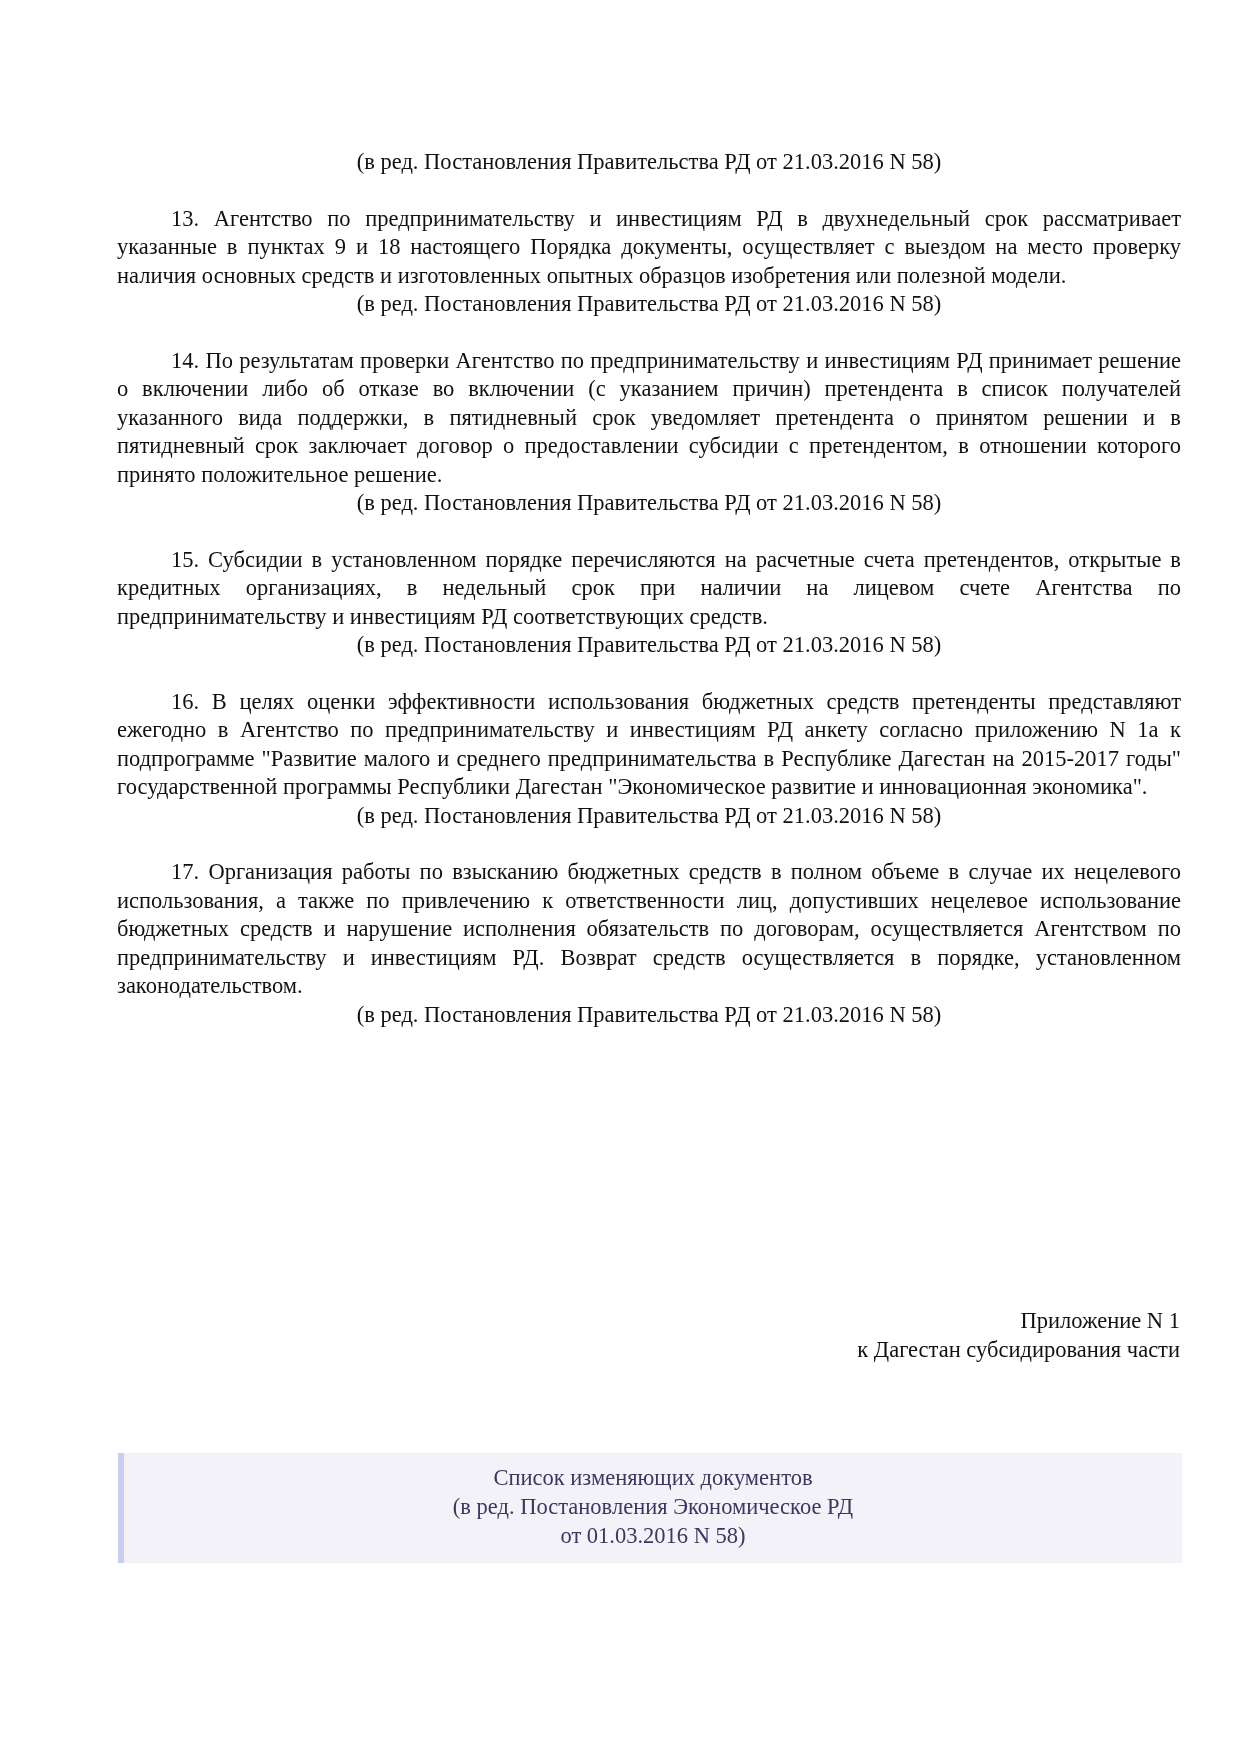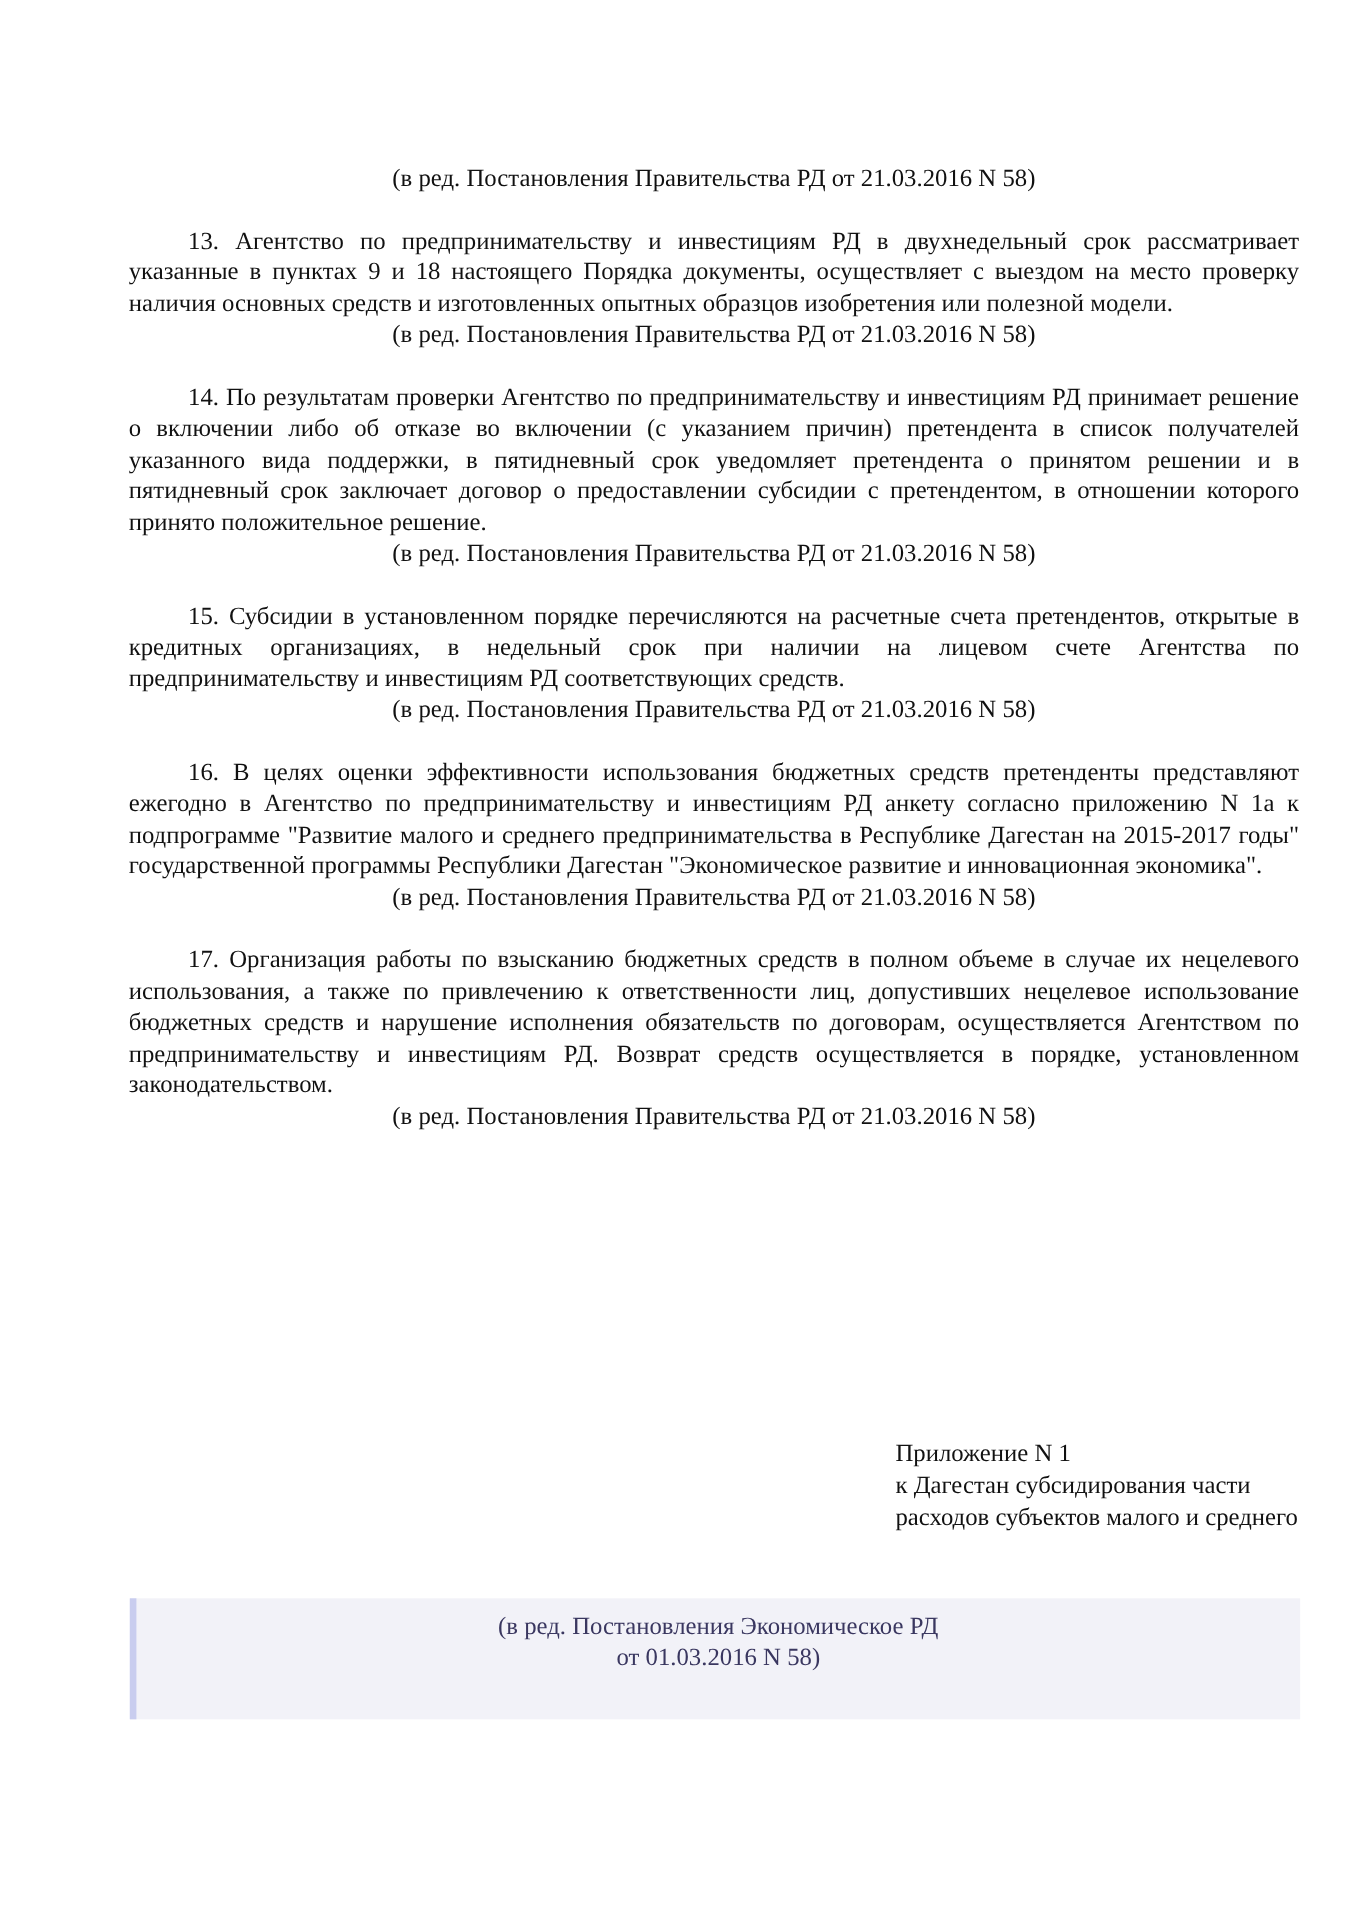--- a/index.html
+++ b/index.html
@@ -2,21 +2,21 @@
 <html><head>
 <meta charset="utf-8">
 <style>
   html, body { margin: 0; padding: 0; background: #ffffff; }
   body { width: 1240px; height: 1754px; position: relative; overflow: hidden;
          font-family: "Liberation Serif", "DejaVu Serif", serif; color: #111; }
   .page { position: absolute; left: 117px; top: 148px; width: 1064px; }
   .para { font-size: 22.5px; line-height: 28.5px; text-align: justify; margin: 0 0 28px 0; }
   .para .body { text-indent: 54px; display: block; }
   .para .ref { display: block; text-align: center; }
-  .appendix { position: absolute; right: 60px; top: 1306px; text-align: left;
+  .appendix { position: absolute; right: 60px; top: 1306px; text-align: right;
               font-size: 22.5px; line-height: 29px; }
   .changes { position: absolute; left: 118px; top: 1453px; width: 1064px; height: 110px;
              background: #f2f2f8; border-left: 6px solid #c9cdef; box-sizing: border-box;
              text-align: center; color: #3a3760; font-size: 22.5px; line-height: 29px;
              padding-top: 10px; }
   .changes span { display: block; }
 </style>
 </head>
 <body>
 
@@ -42,19 +42,19 @@
   </div>
   <div class="para">
     <span class="body">17. Организация работы по взысканию бюджетных средств в полном объеме в случае их нецелевого использования, а также по привлечению к ответственности лиц, допустивших нецелевое использование бюджетных средств и нарушение исполнения обязательств по договорам, осуществляется Агентством по предпринимательству и инвестициям РД. Возврат средств осуществляется в порядке, установленном законодательством.</span>
     <span class="ref">(в ред. Постановления Правительства РД от 21.03.2016 N 58)</span>
   </div>
 </div>
 
 <div class="appendix">
   <div>Приложение N 1</div>
   <div>к Дагестан субсидирования части</div>
-  <div>расходов субъектов малого и среднего</div>
 </div>
 
 <div class="changes">
+  <span>Список изменяющих документов</span>
   <span>(в ред. Постановления Экономическое РД</span>
   <span>от 01.03.2016 N 58)</span>
 </div>
 
 </body></html>

